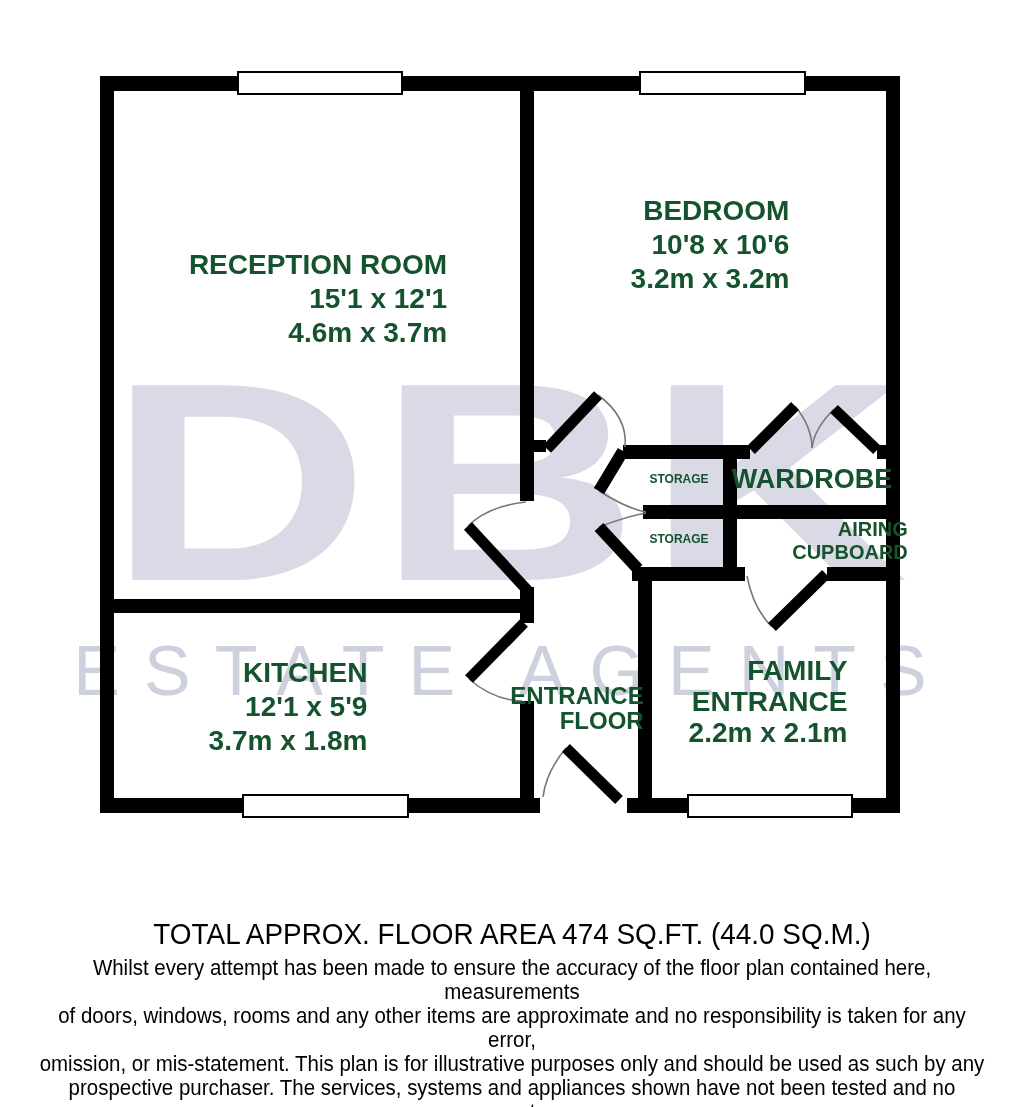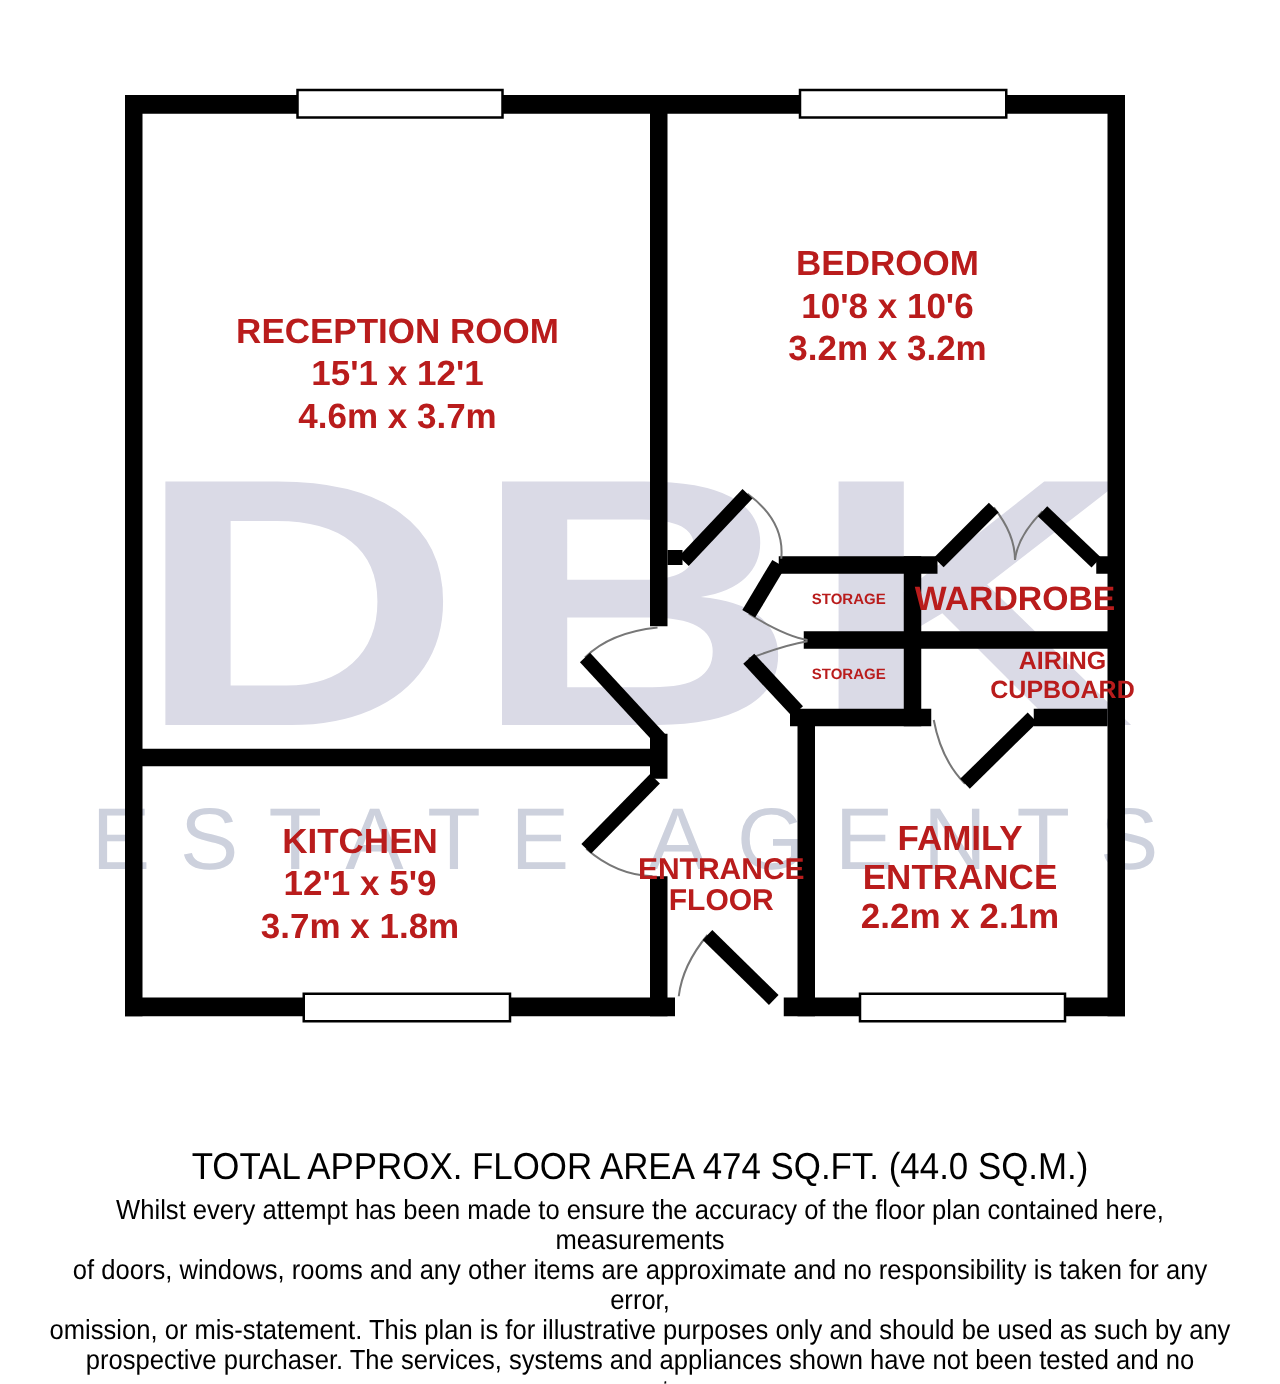--- a/index.html
+++ b/index.html
@@ -8,22 +8,22 @@
   
   .wm-logo{position:absolute;top:341px;left:50%;transform:translateX(-50%) scaleX(1.28);
            font-size:283px;line-height:1;font-weight:bold;letter-spacing:6px;
            color:#dadae6;white-space:nowrap;user-select:none;}
   .wm-sub{position:absolute;top:636px;left:50%;transform:translateX(-50%);
           font-size:70px;line-height:1;font-weight:normal;letter-spacing:24px;
           color:#cdd1dd;white-space:nowrap;user-select:none;}
   
   #plan-svg{position:absolute;left:0;top:0;}
   
-  .label{position:absolute;transform:translateX(-50%);text-align:center;
-         white-space:nowrap;color:#b91c1c;}
+  .label{position:absolute;transform:translateX(-50%);text-align:right;
+         white-space:nowrap;color:#14532d;}
   .lbl-lg{font-size:28px;font-weight:bold;line-height:34px;}
   .lbl-bath{font-size:28px;font-weight:bold;line-height:31px;}
   .lbl-hall{font-size:24px;font-weight:bold;line-height:25px;margin-top:40px;}
   .lbl-sm{font-size:12px;font-weight:bold;line-height:18px;}
   .lbl-ward{font-size:27px;font-weight:bold;line-height:27px;}
   .lbl-air{font-size:20px;font-weight:bold;line-height:23px;}
   
   #footer{position:absolute;top:917px;left:0;width:1024px;text-align:center;color:#000;
           transform:scaleX(0.93);transform-origin:512px 0;}
   #footer .total{font-size:30px;line-height:34px;margin-bottom:5px;}

